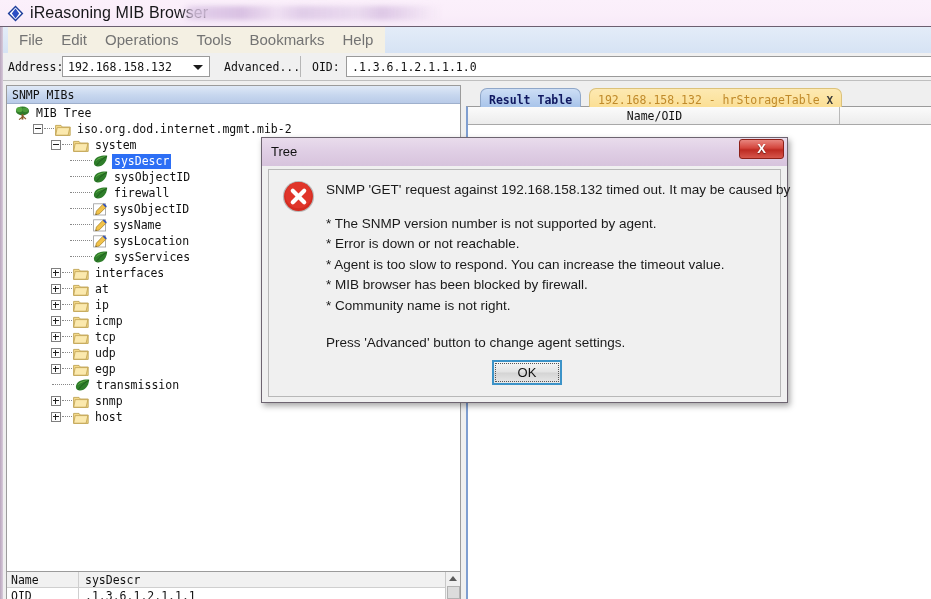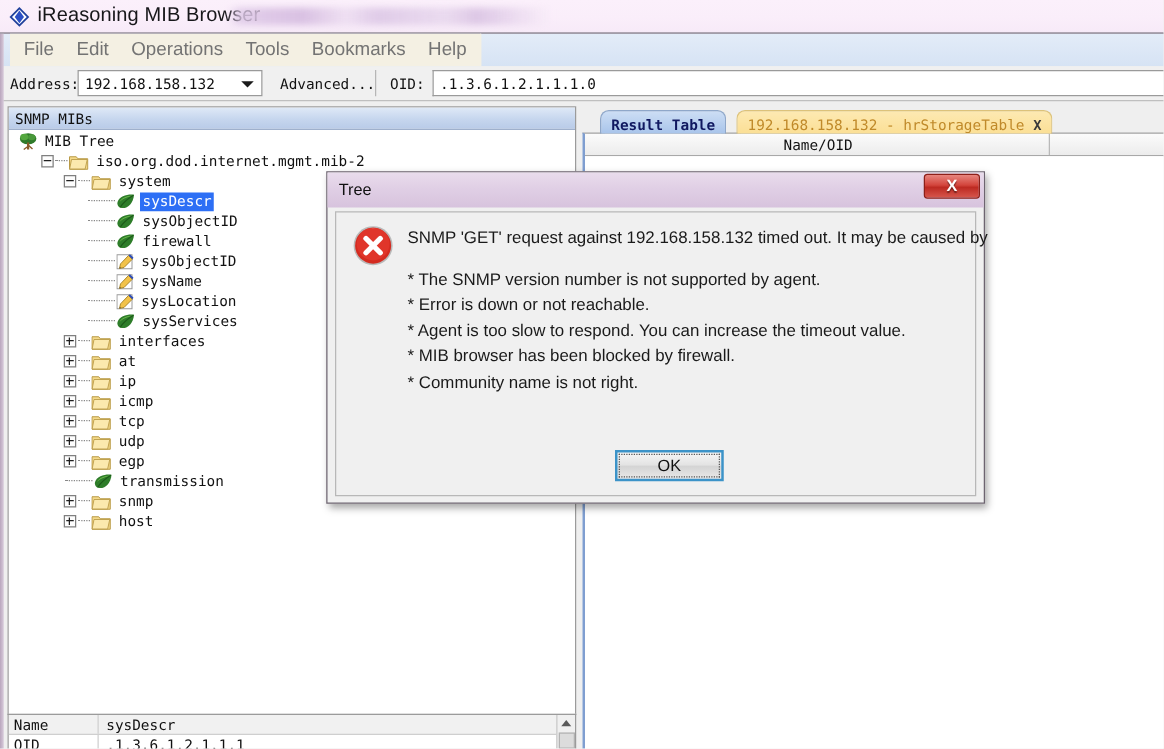--- a/index.html
+++ b/index.html
@@ -393,21 +393,21 @@
     position: absolute; left: 57px; top: 10px;
     width: 450px;
     font-size: 13.5px; color: #1a1a1a;
     line-height: 20.5px;
   }
   .err-head { margin: 0 0 13px 0; white-space: nowrap; }
   .err-li { margin: 0; white-space: nowrap; }
   .err-tail { margin: 17px 0 0 0; white-space: nowrap; }
   .ok-btn {
     position: absolute; left: 223px; top: 190px;
-    width: 87px; height: 25px;
+    width: 70px; height: 25px;
     background: linear-gradient(to bottom, #f6f6f6 0%, #e3e3e3 48%, #d4d4d4 52%, #e8e8e8 100%);
     border: 2px solid #3c93c8;
     box-sizing: border-box;
     display: flex; align-items: center; justify-content: center;
     cursor: pointer;
   }
   .ok-btn .inner {
     position: absolute; left: 1px; top: 1px;
     right: 1px; bottom: 1px;
     border: 1px dotted #555;
@@ -735,20 +735,21 @@
       </svg>
       <div class="err-text">
         <p class="err-head">SNMP 'GET' request against 192.168.158.132 timed out. It may be caused by</p>
         <div id="err-causes">
             <p class="err-li">* The SNMP version number is not supported by agent.</p>
             <p class="err-li">* Error is down or not reachable.</p>
             <p class="err-li">* Agent is too slow to respond. You can increase the timeout value.</p>
             <p class="err-li">* MIB browser has been blocked by firewall.</p>
             <p class="err-li">* Community name is not right.</p>
           </div>
+        <p class="err-tail">Press 'Advanced' button to change agent settings.</p>
       </div>
       <div class="ok-btn">
         <div class="inner"></div>
         <div class="lbl">OK</div>
       </div>
     </div>
   </div>
 
 </div>
 

